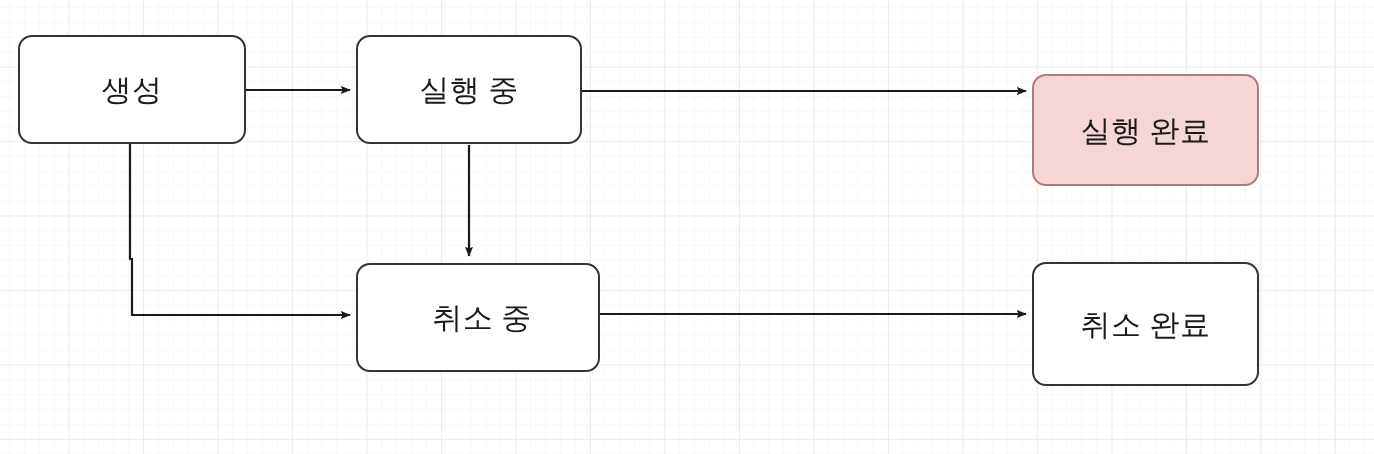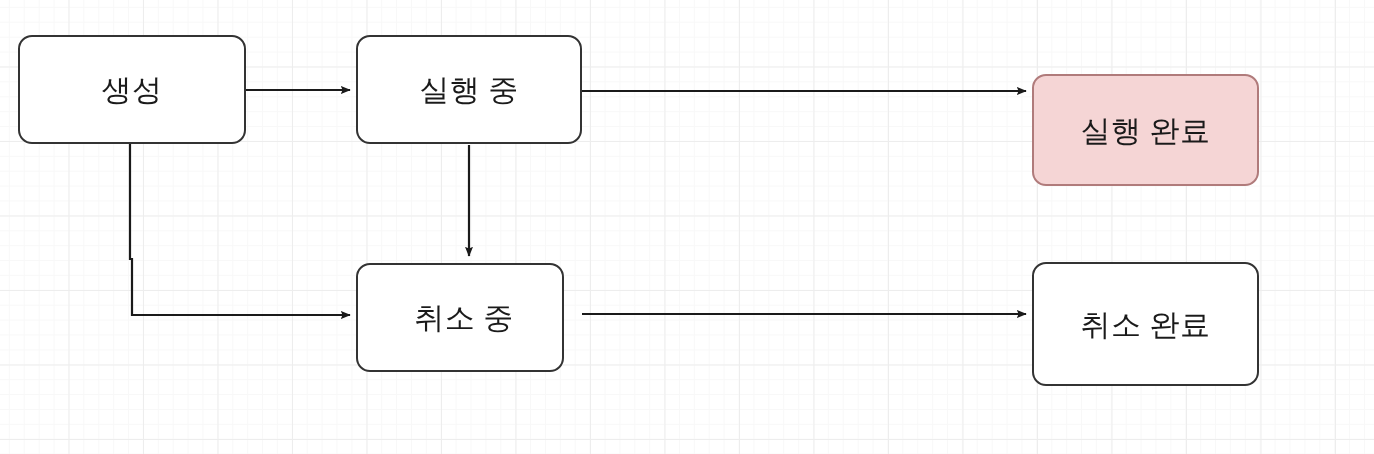--- a/index.html
+++ b/index.html
@@ -74,21 +74,21 @@
   </div>
 
   <div class="node" style="left: 356px; top: 35px; width: 226px; height: 109px; background: rgb(255, 255, 255); border: 2.2px solid rgb(51, 51, 51); color: rgb(26, 26, 26); font-size: 30px;">
     <span class="node-label">실행 중</span>
   </div>
 
   <div class="node" style="left: 1032px; top: 34px; width: 227px; height: 112px; background: rgb(245, 213, 213); border: 2.2px solid rgb(176, 123, 123); color: rgb(26, 26, 26); font-size: 30px; margin-top: 40px;">
     <span class="node-label">실행 완료</span>
   </div>
 
-  <div class="node" style="left: 356px; top: 263px; width: 208px; height: 109px; background: rgb(255, 255, 255); border: 2.2px solid rgb(51, 51, 51); color: rgb(26, 26, 26); font-size: 30px; padding-left: 8px;">
+  <div class="node" style="left: 356px; top: 263px; width: 244px; height: 109px; background: rgb(255, 255, 255); border: 2.2px solid rgb(51, 51, 51); color: rgb(26, 26, 26); font-size: 30px; padding-left: 8px;">
     <span class="node-label">취소 중</span>
   </div>
 
   <div class="node" style="left: 1032px; top: 262px; width: 227px; height: 124px; background: rgb(255, 255, 255); border: 2.2px solid rgb(51, 51, 51); color: rgb(26, 26, 26); font-size: 30px;">
     <span class="node-label">취소 완료</span>
   </div>
 
 </div>
 
 </body></html>

